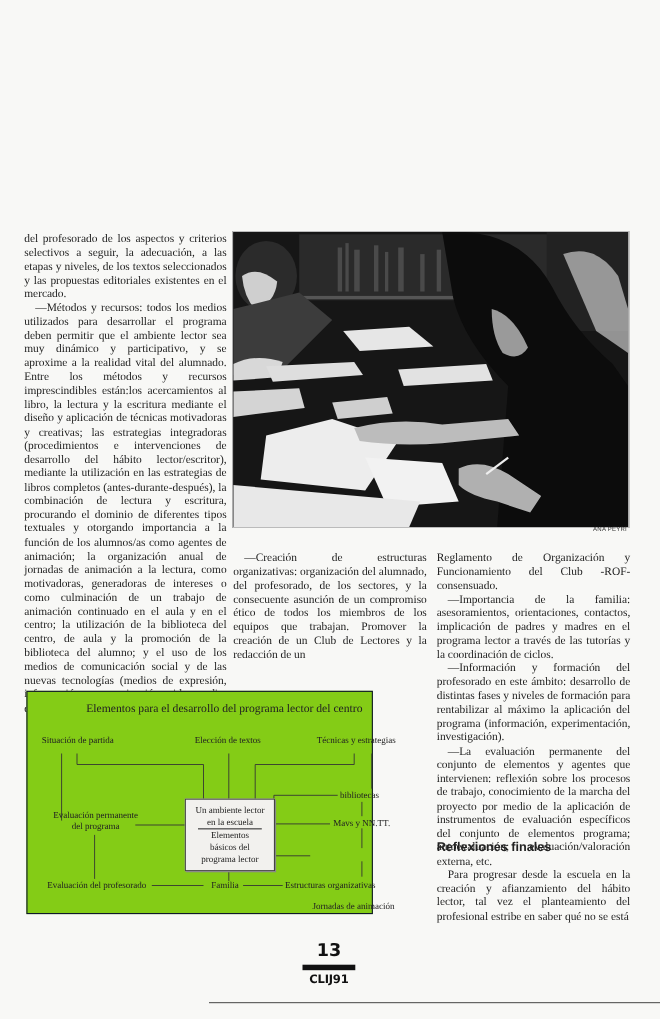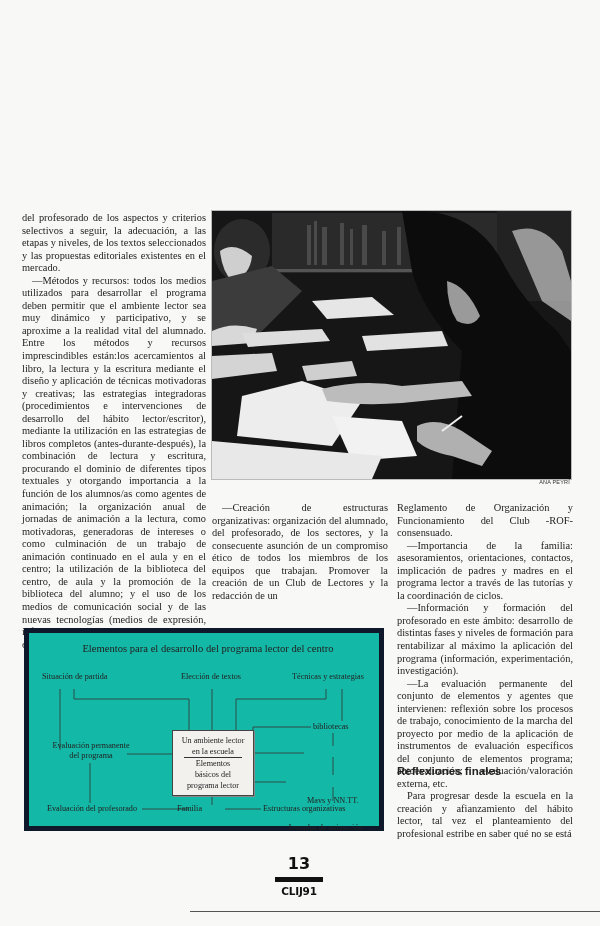--- a/index.html
+++ b/index.html
@@ -8,21 +8,21 @@
   .col { position:absolute; font-size:10.4px; line-height:12.55px; text-align:justify; }
   .col p { margin:0; }
   .col p.indent { text-indent:10px; }
   #col-left { left:22px; top:212px; width:184px; }
   #col-mid { left:212px; top:502px; width:176px; }
   #col-right { left:397px; top:502px; width:176px; }
   .photo { position:absolute; left:211px; top:210px; width:359px; height:268px; background:#141414; overflow:hidden; border:1px solid #bbb; }
   .photo-credit { position:absolute; left:480px; top:479px; width:90px; text-align:right; font-family:"Liberation Sans", sans-serif; font-size:5.5px; letter-spacing:0.2px; color:#333; }
   .heading { position:absolute; left:397px; top:765px; font-family:"Liberation Sans", sans-serif; font-weight:bold; font-size:11.5px; color:#222; }
   #col-right2 { left:397px; top:790px; width:176px; }
-  .diagram { position:absolute; left:24px; top:628px; width:360px; height:203px; background:#14b8a6; border:5px solid #0f172a; box-sizing:border-box; }
+  .diagram { position:absolute; left:24px; top:628px; width:315px; height:203px; background:#84cc16; border:1px solid #0f172a; box-sizing:border-box; }
   .diagram svg { position:absolute; left:0; top:0; }
   .dg-label { position:absolute; font-size:8.2px; line-height:10px; color:#222; white-space:nowrap; }
   .dg-title { position:absolute; left:0; width:358px; top:10px; text-align:center; font-size:10.6px; color:#222; }
   .center-box { position:absolute; left:143px; top:97px; width:82px; height:66px; border:1px solid #444; background:#f2f1ee; box-shadow:1px 1px 0 #888; box-sizing:border-box; text-align:center; font-size:8.2px; line-height:11px; padding-top:4px; }
   .center-box .sep { display:block; width:58px; margin:0 auto; border-top:1px solid #333; height:0; }
   .page-number { position:absolute; left:270px; top:853px; width:58px; text-align:center; font-family:"DejaVu Sans", sans-serif; font-weight:bold; font-size:16px; line-height:22px; color:#111; }
   .page-bar { position:absolute; left:275px; top:877px; width:48px; height:5px; background:#111; }
   .journal-name { position:absolute; left:266px; top:885px; width:66px; text-align:center; font-family:"DejaVu Sans", sans-serif; font-weight:bold; font-size:10.5px; color:#111; letter-spacing:-0.2px; }
   .footer-rule { position:absolute; left:190px; top:911px; width:410px; height:1px; background:#555; }
 </style>
@@ -128,28 +128,28 @@
       <polyline points="183,163 183,172"></polyline>
 
       <polyline points="196,176 232,176"></polyline>
     </g>
   </svg>
   <div class="dg-title">Elementos para el desarrollo del programa lector del centro</div>
   <div class="dg-label" style="left:13px; top:39px;">Situación de partida</div>
   <div class="dg-label" style="left:152px; top:39px;">Elección de textos</div>
   <div class="dg-label" style="left:263px; top:39px;">Técnicas y estrategias</div>
   <div class="dg-label" style="left:284px; top:89px;">bibliotecas</div>
-  <div class="dg-label" style="left:278px; top:115px;margin-top:48px;">Mavs y NN.TT.</div>
+  <div class="dg-label" style="left:278px; top:115px;">Mavs y NN.TT.</div>
   <div class="dg-label" style="left:22px; top:108px; width:80px; text-align:center;">
     <div>Evaluación permanente</div>
     <div>del programa</div>
   </div>
   <div class="dg-label" style="left:259px; top:144px;margin-top:46px;">Jornadas de animación</div>
   <div class="dg-label" style="left:18px; top:171px;">Evaluación del profesorado</div>
-  <div class="dg-label" style="left:148px; top:171px;">Familia</div>
+  <div class="dg-label" style="left:167px; top:171px;">Familia</div>
   <div class="dg-label" style="left:234px; top:171px;">Estructuras organizativas</div>
 
   <div class="center-box">
     <div>Un ambiente lector</div>
     <div>en la escuela</div>
     <span class="sep"></span>
     <div>Elementos</div>
     <div>básicos del</div>
     <div>programa lector</div>
   </div>

